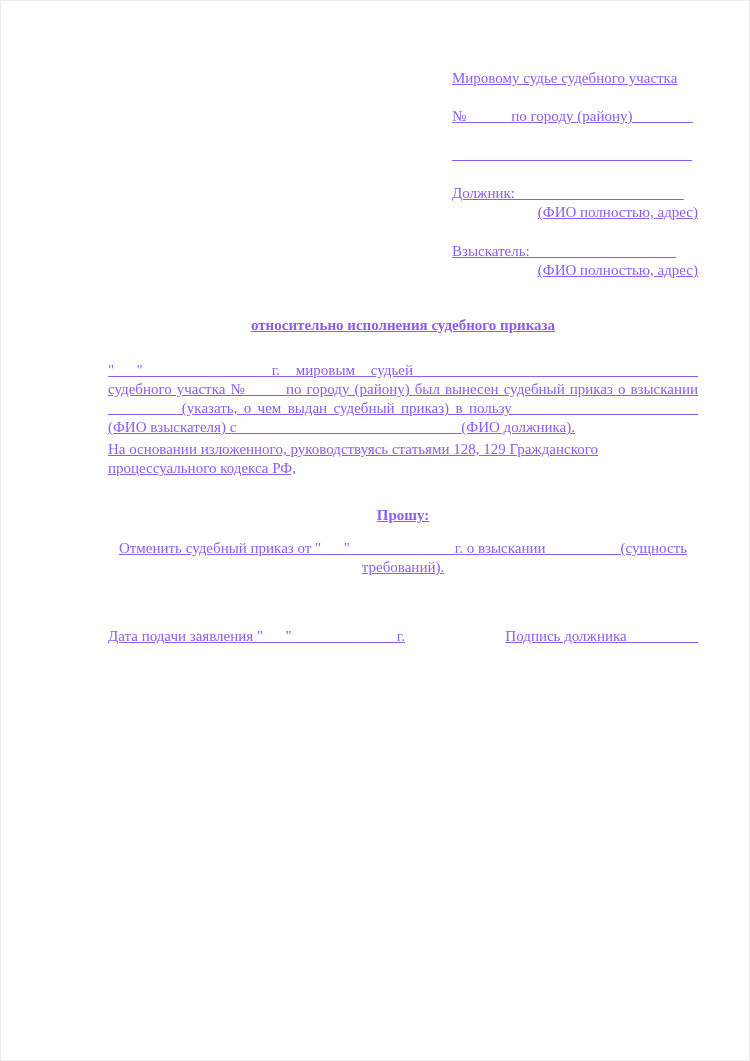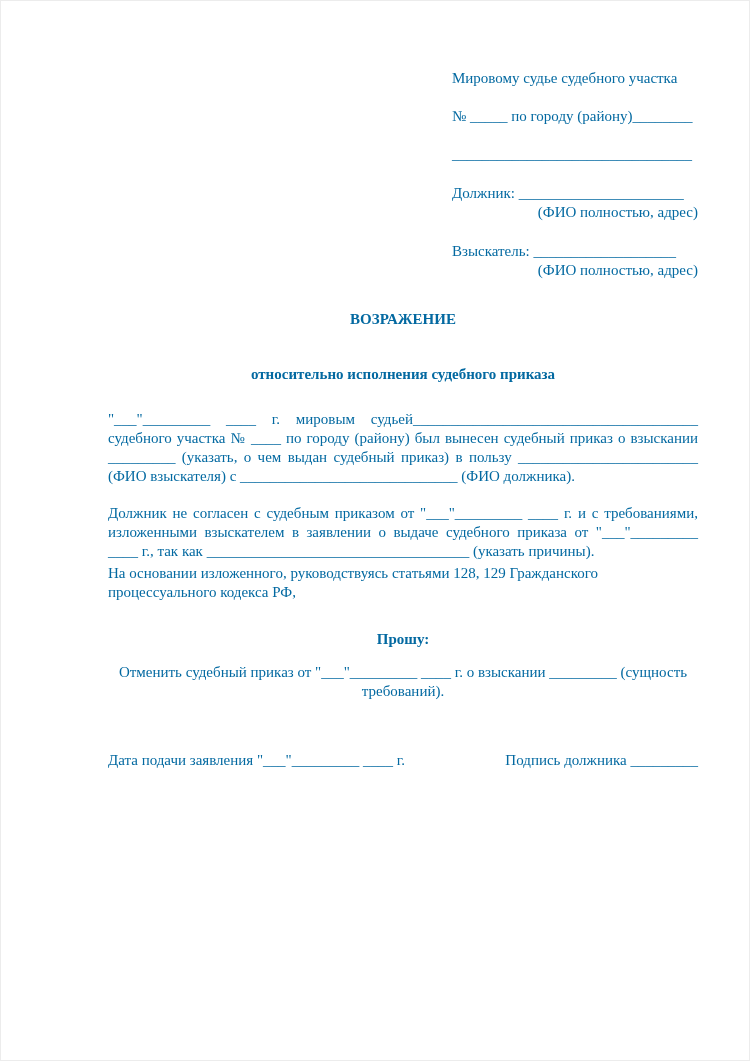--- a/index.html
+++ b/index.html
@@ -21,21 +21,22 @@
     background: #ffffff;
   }
   .doc {
     position: absolute;
     left: 107px;
     top: 68px;
     width: 590px;
     font-family: "Liberation Serif", serif;
     font-size: 15px;
     line-height: 19px;
-    color: #0369a1;
+    color: #8b5cf6;
+    text-decoration: underline;
   }
   
   .header-block {
     width: 246px;
     margin-left: auto;
   }
   .h-line {
     white-space: nowrap;
     text-align: left;
   }
@@ -93,25 +94,23 @@
     <div class="header-block">
       <div class="h-line">Мировому судье судебного участка</div>
       <div class="h-line h-gap">№ _____ по городу (району)________</div>
       <div class="h-line h-gap">________________________________</div>
       <div class="h-line h-gap-sm">Должник: ______________________</div>
       <div class="h-note">(ФИО полностью, адрес)</div>
       <div class="h-line h-gap-sm">Взыскатель: ___________________</div>
       <div class="h-note">(ФИО полностью, адрес)</div>
     </div>
 
-    <div class="title-main">ВОЗРАЖЕНИЕ</div>
     <div class="title-sub">относительно исполнения судебного приказа</div>
 
     <div class="para p1">"___"_________ ____ г. мировым судьей______________________________________ судебного участка № ____ по городу (району) был вынесен судебный приказ о взыскании _________ (указать, о чем выдан судебный приказ) в пользу ________________________ (ФИО взыскателя) с _____________________________ (ФИО должника).</div>
-    <div class="para p2">Должник не согласен с судебным приказом от "___"_________ ____ г. и с требованиями, изложенными взыскателем в заявлении о выдаче судебного приказа от "___"_________ ____ г., так как ___________________________________ (указать причины).</div>
     <div class="para p3">На основании изложенного, руководствуясь статьями 128, 129 Гражданского процессуального кодекса РФ,</div>
 
     <div class="request-heading">Прошу:</div>
     <div class="para p4">Отменить судебный приказ от "___"_________ ____ г. о взыскании _________ (сущность требований).</div>
 
     <div class="footer-row">
       <div class="footer-left">Дата подачи заявления "___"_________ ____ г.</div>
       <div class="footer-right">Подпись должника _________</div>
     </div>
 

